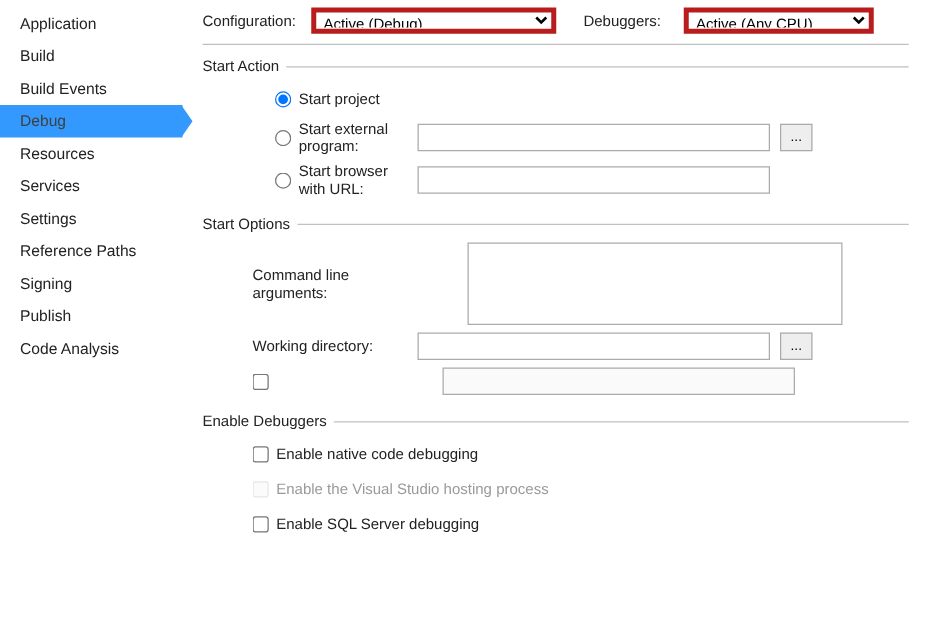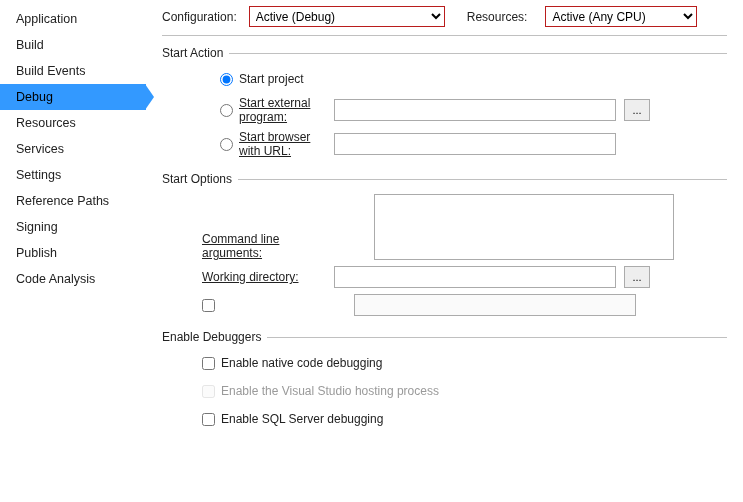--- a/index.html
+++ b/index.html
@@ -1,38 +1,38 @@
 <!DOCTYPE html>
 <html><head>
 <meta charset="utf-8">
 <style>
   * { box-sizing: border-box; font-family: "Segoe UI", Tahoma, sans-serif; }
   body { margin: 0; background: #fff; font-size: 12px; color: #222; width: 743px; height: 502px; overflow: hidden; }
   .layout { display: flex; height: 100%; }
   .sidebar { width: 146px; padding-top: 6px; }
   .nav-item { padding: 4px 10px 4px 16px; cursor: pointer; font-size: 12.5px; line-height: 18px; position: relative; }
-  .nav-item.selected { background: #3399ff; color: #000000; }
+  .nav-item.selected { background: #3399ff; color: #404040; }
   .nav-item.selected::after {
     content: ""; position: absolute; right: -8px; top: 50%; transform: translateY(-50%);
     width: 0; height: 0; border-top: 13px solid transparent; border-bottom: 13px solid transparent;
     border-left: 9px solid #3399ff;
   }
   .main { flex: 1; padding: 6px 16px 0 16px; }
   .toprow { display: flex; align-items: center; gap: 8px; margin-bottom: 8px; }
   .toprow label { margin-right: 4px; }
-  select { font-size: 12px; padding: 1px 2px; height: 21px; border: 1px solid #b91c1c; background: #fff; }
+  select { font-size: 12px; padding: 1px 2px; height: 21px; border: 4px solid #b91c1c; background: #fff; }
   .sel-config { width: 196px; }
   .sel-platform { width: 152px; margin-left: 6px; }
   .hr { border: none; border-top: 1px solid #c0c0c0; margin: 0 0 10px 0; }
   .group { margin-bottom: 14px; }
   .group-header { display: flex; align-items: center; margin-bottom: 8px; }
   .group-header span { padding-right: 6px; }
   .group-header .line { flex: 1; height: 1px; background: #c0c0c0; }
   .row { display: flex; align-items: center; margin: 6px 0 6px 20px; gap: 8px; min-height: 22px; }
-  .row .lbl { width: 144px; text-decoration: underline; }
+  .row .lbl { width: 144px; }
   .row input[type="text"] { border: 1px solid #ababab; height: 22px; padding: 2px 4px; font-size: 12px; }
   .row textarea { border: 1px solid #ababab; font-size: 12px; padding: 2px 4px; resize: none; }
   .txt-wide { width: 282px; flex: none; }
   .btn-browse { width: 26px; height: 22px; border: 1px solid #ababab; background: #eee; cursor: pointer; font-size: 11px; padding: 0; }
   input[type="radio"], input[type="checkbox"] { width: 13px; height: 13px; margin: 0 6px 0 0; vertical-align: middle; }
   label.inline { display: inline-flex; align-items: center; cursor: pointer; padding-left: 38px; }
   .disabled { color: #9a9a9a; }
   .disabled input { opacity: .55; }
   .ta-args { width: 300px; height: 66px; }
   .spacer-sm { width: 6px; }
@@ -55,21 +55,21 @@
     <div class="nav-item">Code Analysis</div>
   </div>
 
   <div class="main">
     <div class="toprow">
       <label>Configuration:</label>
       <select class="sel-config">
         <option>Active (Debug)</option>
       </select>
       <span class="spacer-sm"></span>
-      <label>Resources:</label>
+      <label>Debuggers:</label>
       <select class="sel-platform">
         <option>Active (Any CPU)</option>
       </select>
     </div>
     <hr class="hr">
 
     <div class="group">
       <div class="group-header">
         <span>Start Action</span>
         <div class="line"></div>
@@ -95,21 +95,21 @@
         </label>
         <input type="text" class="txt-wide" value="" style="">
       </div>
     </div>
 
     <div class="group">
       <div class="group-header">
         <span>Start Options</span>
         <div class="line"></div>
       </div>
-      <div class="row" style="align-items:flex-end;gap:48px;">
+      <div class="row" style="align-items:center;gap:48px;">
         <span class="lbl" style="padding-left:20px;">Command line arguments:</span>
         <textarea class="ta-args" style=""></textarea>
       </div>
       <div class="row">
         <span class="lbl" style="padding-left:20px;">Working directory:</span>
         <input type="text" class="txt-wide" value="" style="">
         <button class="btn-browse">...</button>
       </div>
       <div class="row">
         <label class="inline lbl" style="padding-left:20px; width:164px;">

